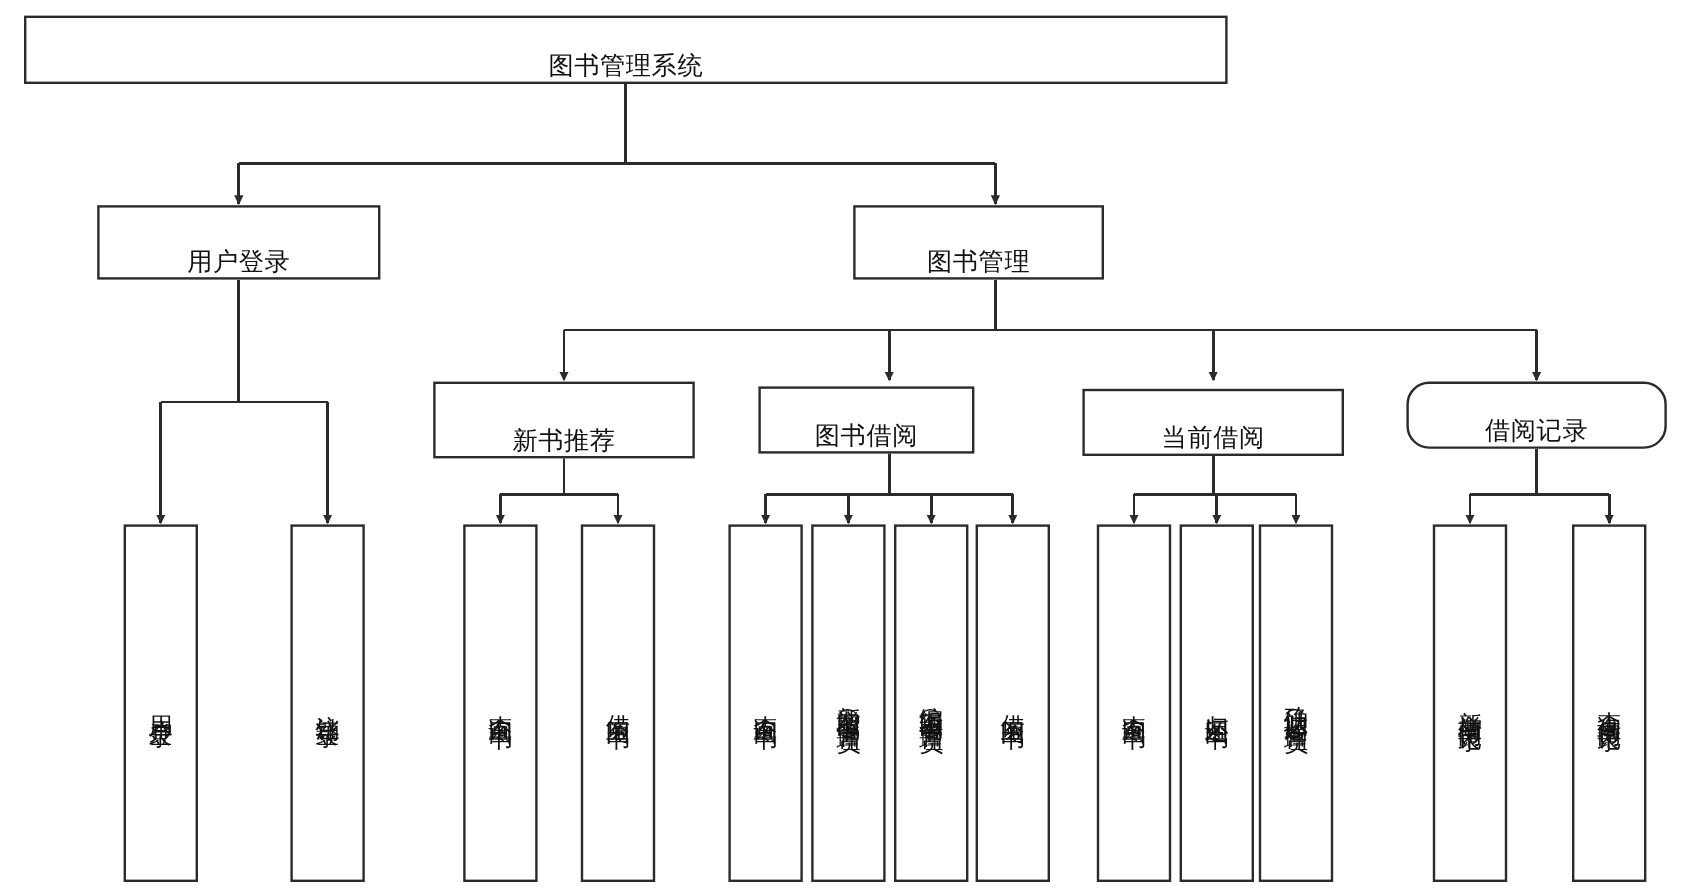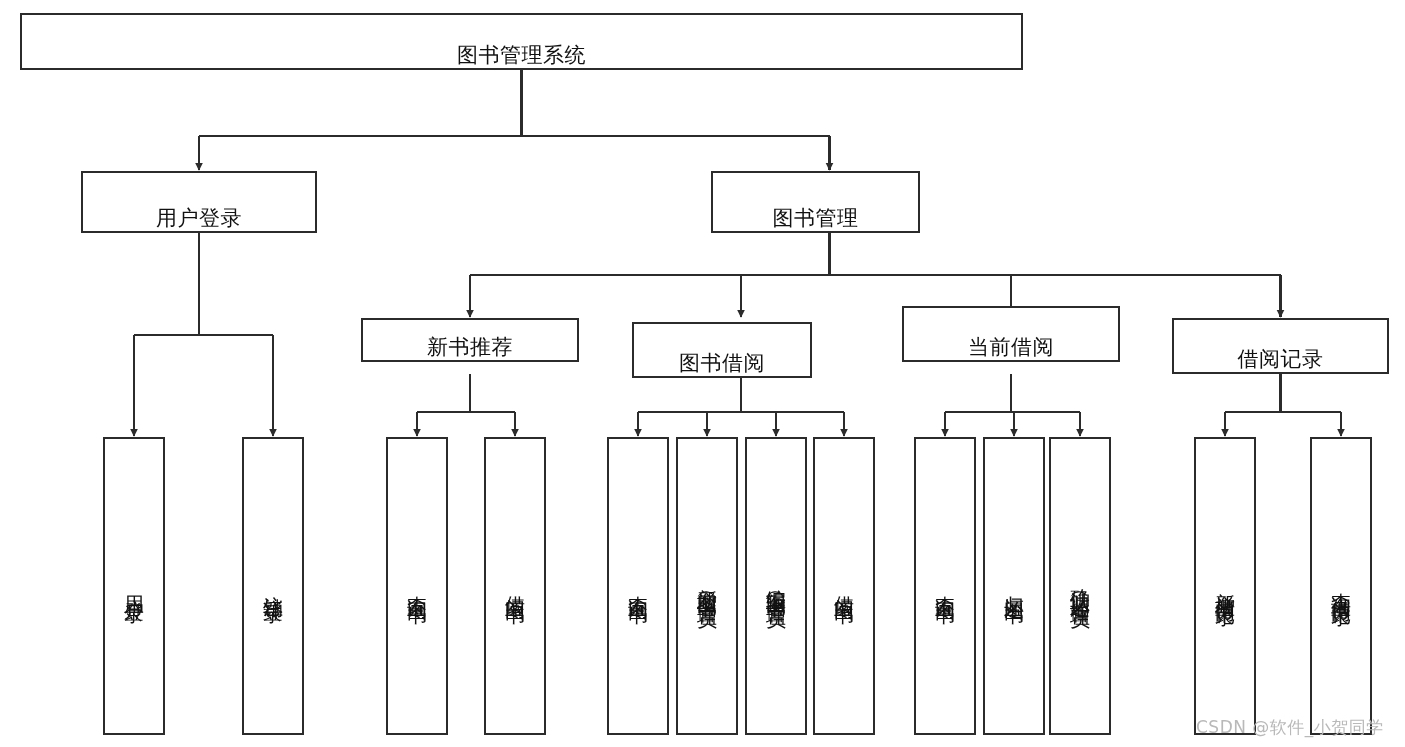--- a/index.html
+++ b/index.html
@@ -118,30 +118,30 @@
   <div id="node-layer">
       <div class="node-box" style="left: 20px; top: 13px; width: 1003px; height: 57px;">
         <span class="node-label">图书管理系统</span>
       </div>
       <div class="node-box" style="left: 81px; top: 171px; width: 236px; height: 62px;">
         <span class="node-label">用户登录</span>
       </div>
       <div class="node-box" style="left: 711px; top: 171px; width: 209px; height: 62px;">
         <span class="node-label">图书管理</span>
       </div>
-      <div class="node-box" style="left: 361px; top: 318px; width: 218px; height: 44px;">
+      <div class="node-box" style="left: 361px; top: 318px; width: 218px; height: 64px;">
         <span class="node-label">新书推荐</span>
       </div>
       <div class="node-box" style="left: 632px; top: 322px; width: 180px; height: 56px;">
         <span class="node-label">图书借阅</span>
       </div>
-      <div class="node-box" style="left: 902px; top: 306px; width: 218px; height: 56px;">
+      <div class="node-box" style="left: 902px; top: 324px; width: 218px; height: 56px;">
         <span class="node-label">当前借阅</span>
       </div>
-      <div class="node-box" style="left: 1172px; top: 318px; width: 217px; height: 56px;">
+      <div class="node-box" style="left: 1172px; top: 318px; width: 217px; height: 56px; border-radius: 19px;">
         <span class="node-label">借阅记录</span>
       </div>
       <div class="node-box leaf" style="left: 103px; top: 437px; width: 62px; height: 298px;">
         <span class="node-label">用户登录</span>
       </div>
       <div class="node-box leaf" style="left: 242px; top: 437px; width: 62px; height: 298px;">
         <span class="node-label">注销登录</span>
       </div>
       <div class="node-box leaf" style="left: 386px; top: 437px; width: 62px; height: 298px;">
         <span class="node-label">查询图书</span>
@@ -170,14 +170,13 @@
       <div class="node-box leaf" style="left: 1049px; top: 437px; width: 62px; height: 298px;">
         <span class="node-label">确认归还（管理员）</span>
       </div>
       <div class="node-box leaf" style="left: 1194px; top: 437px; width: 62px; height: 298px;">
         <span class="node-label">新增借阅记录</span>
       </div>
       <div class="node-box leaf" style="left: 1310px; top: 437px; width: 62px; height: 298px;">
         <span class="node-label">查询借阅记录</span>
       </div>
     </div>
-  <div class="watermark" style="left: 1196px; top: 716px;">CSDN @软件_小贺同学</div>
 </div>
 
 </body></html>

